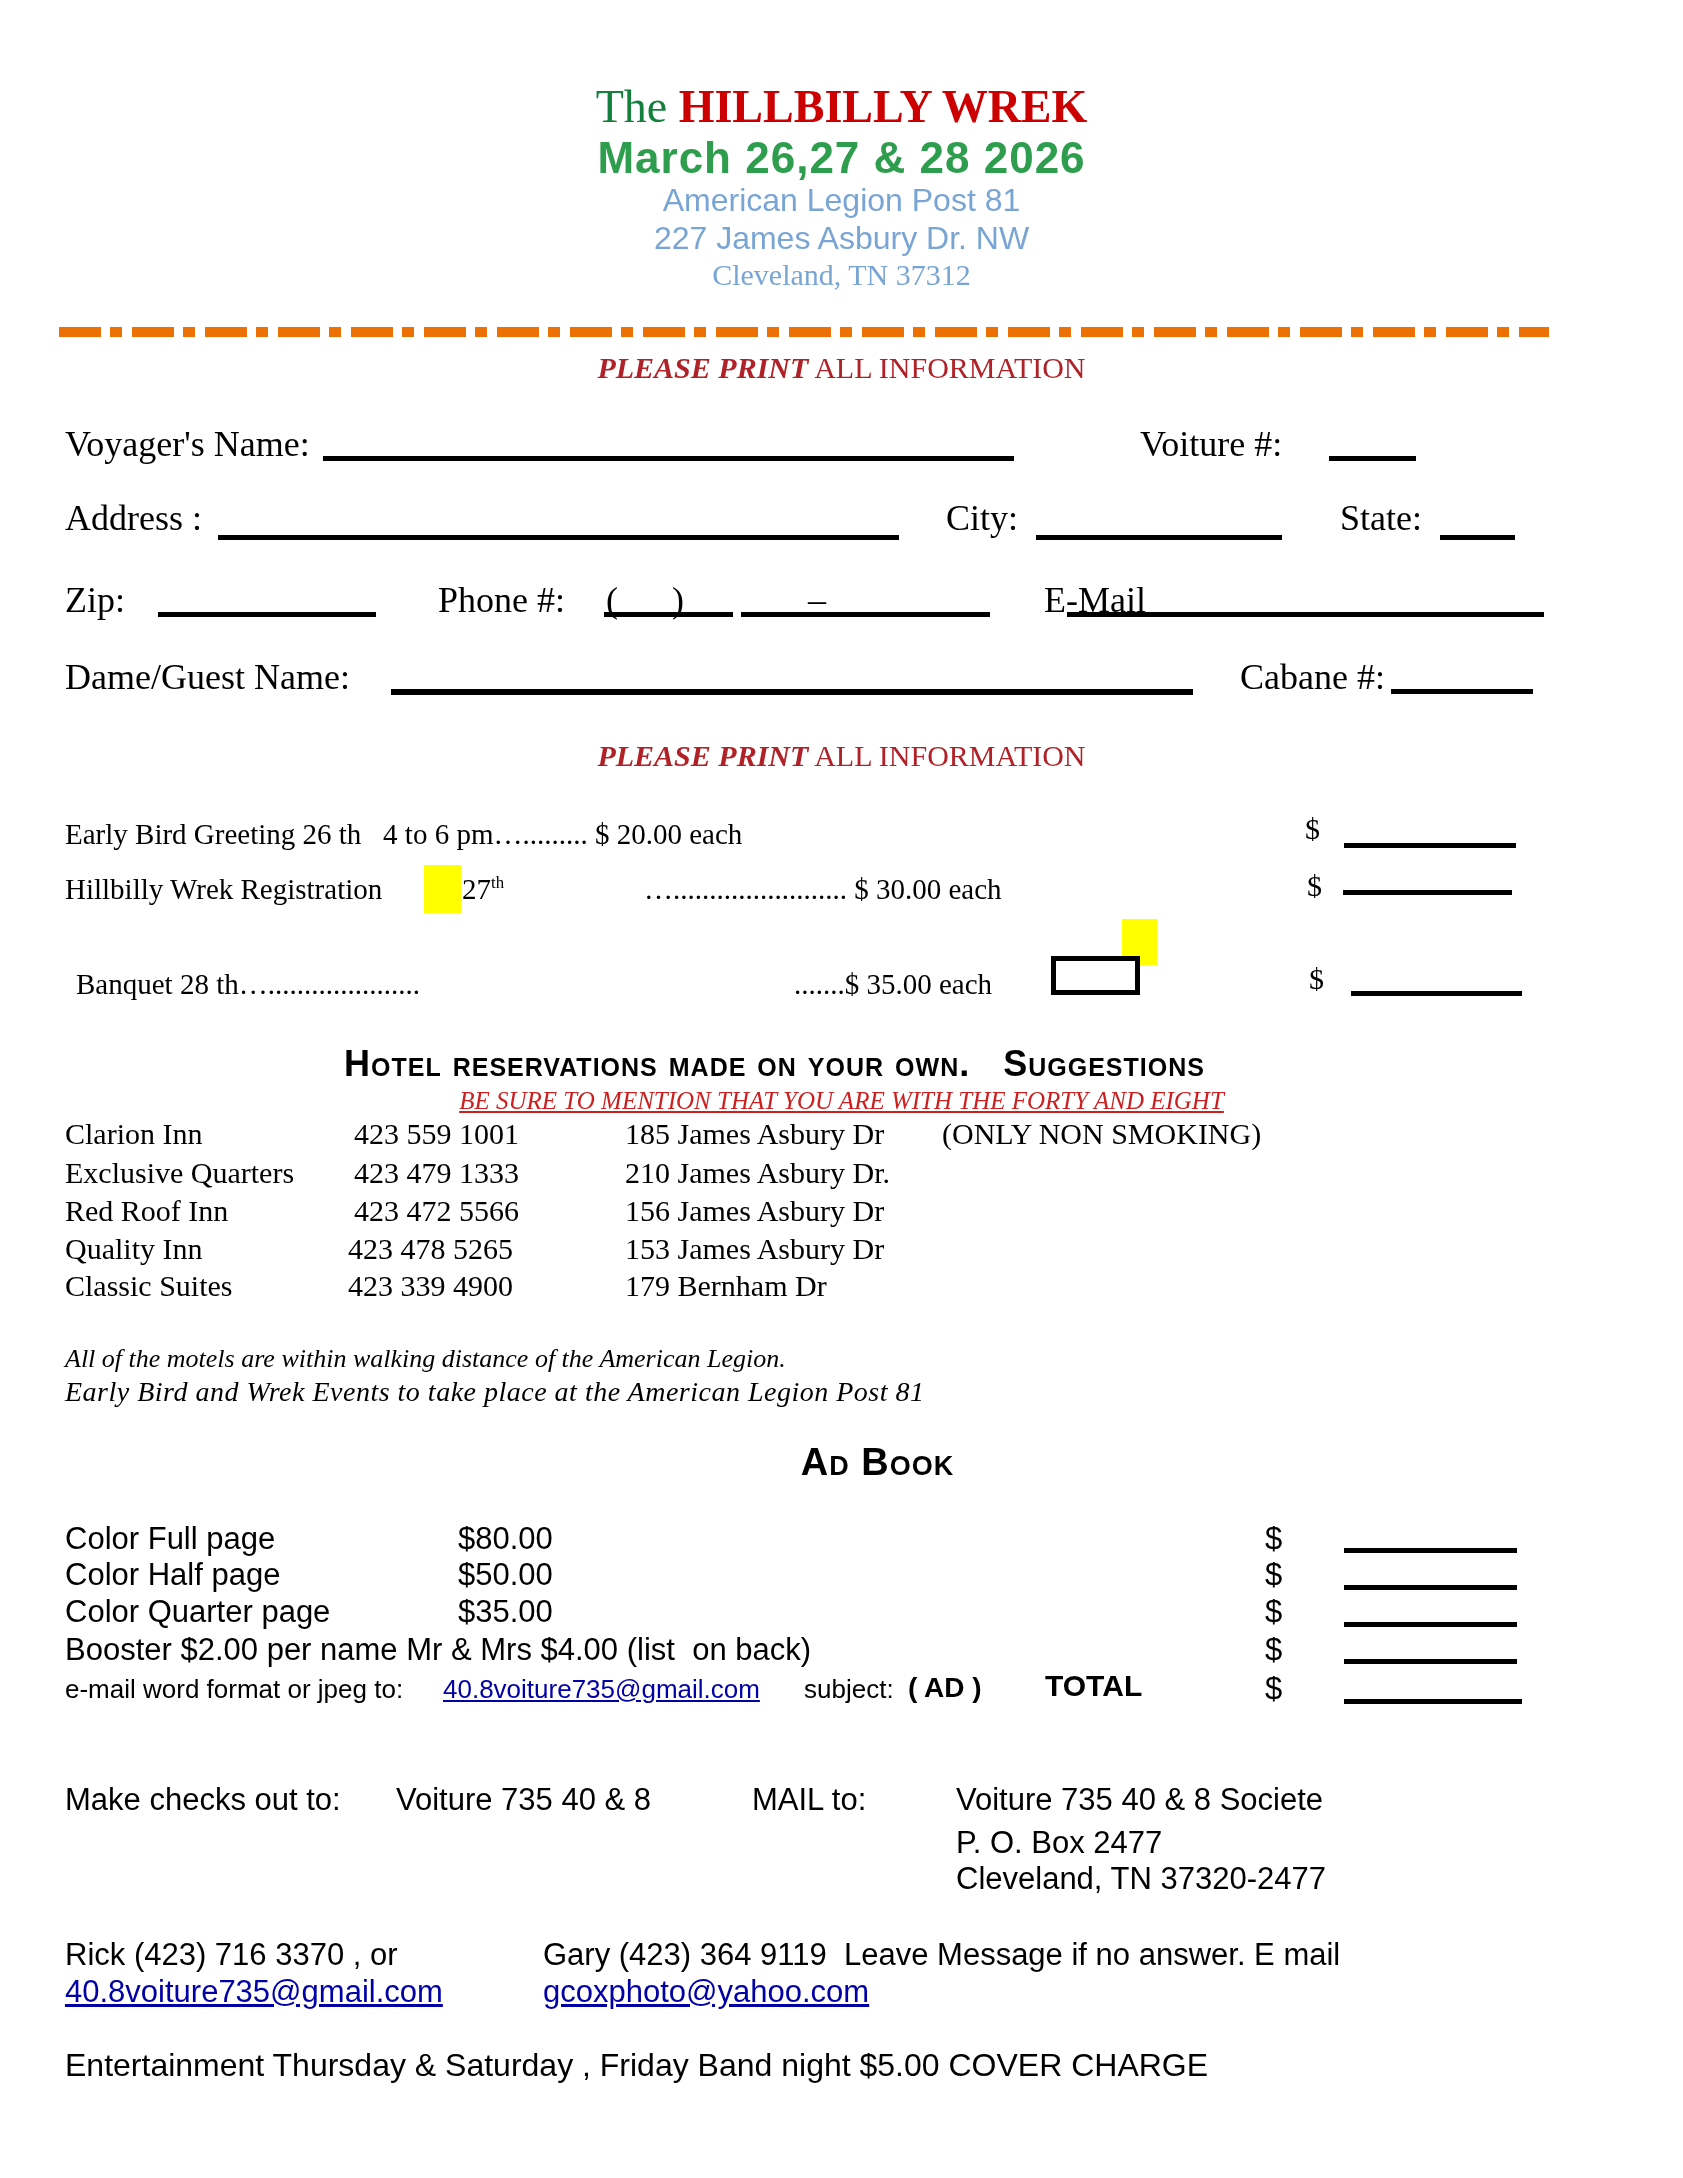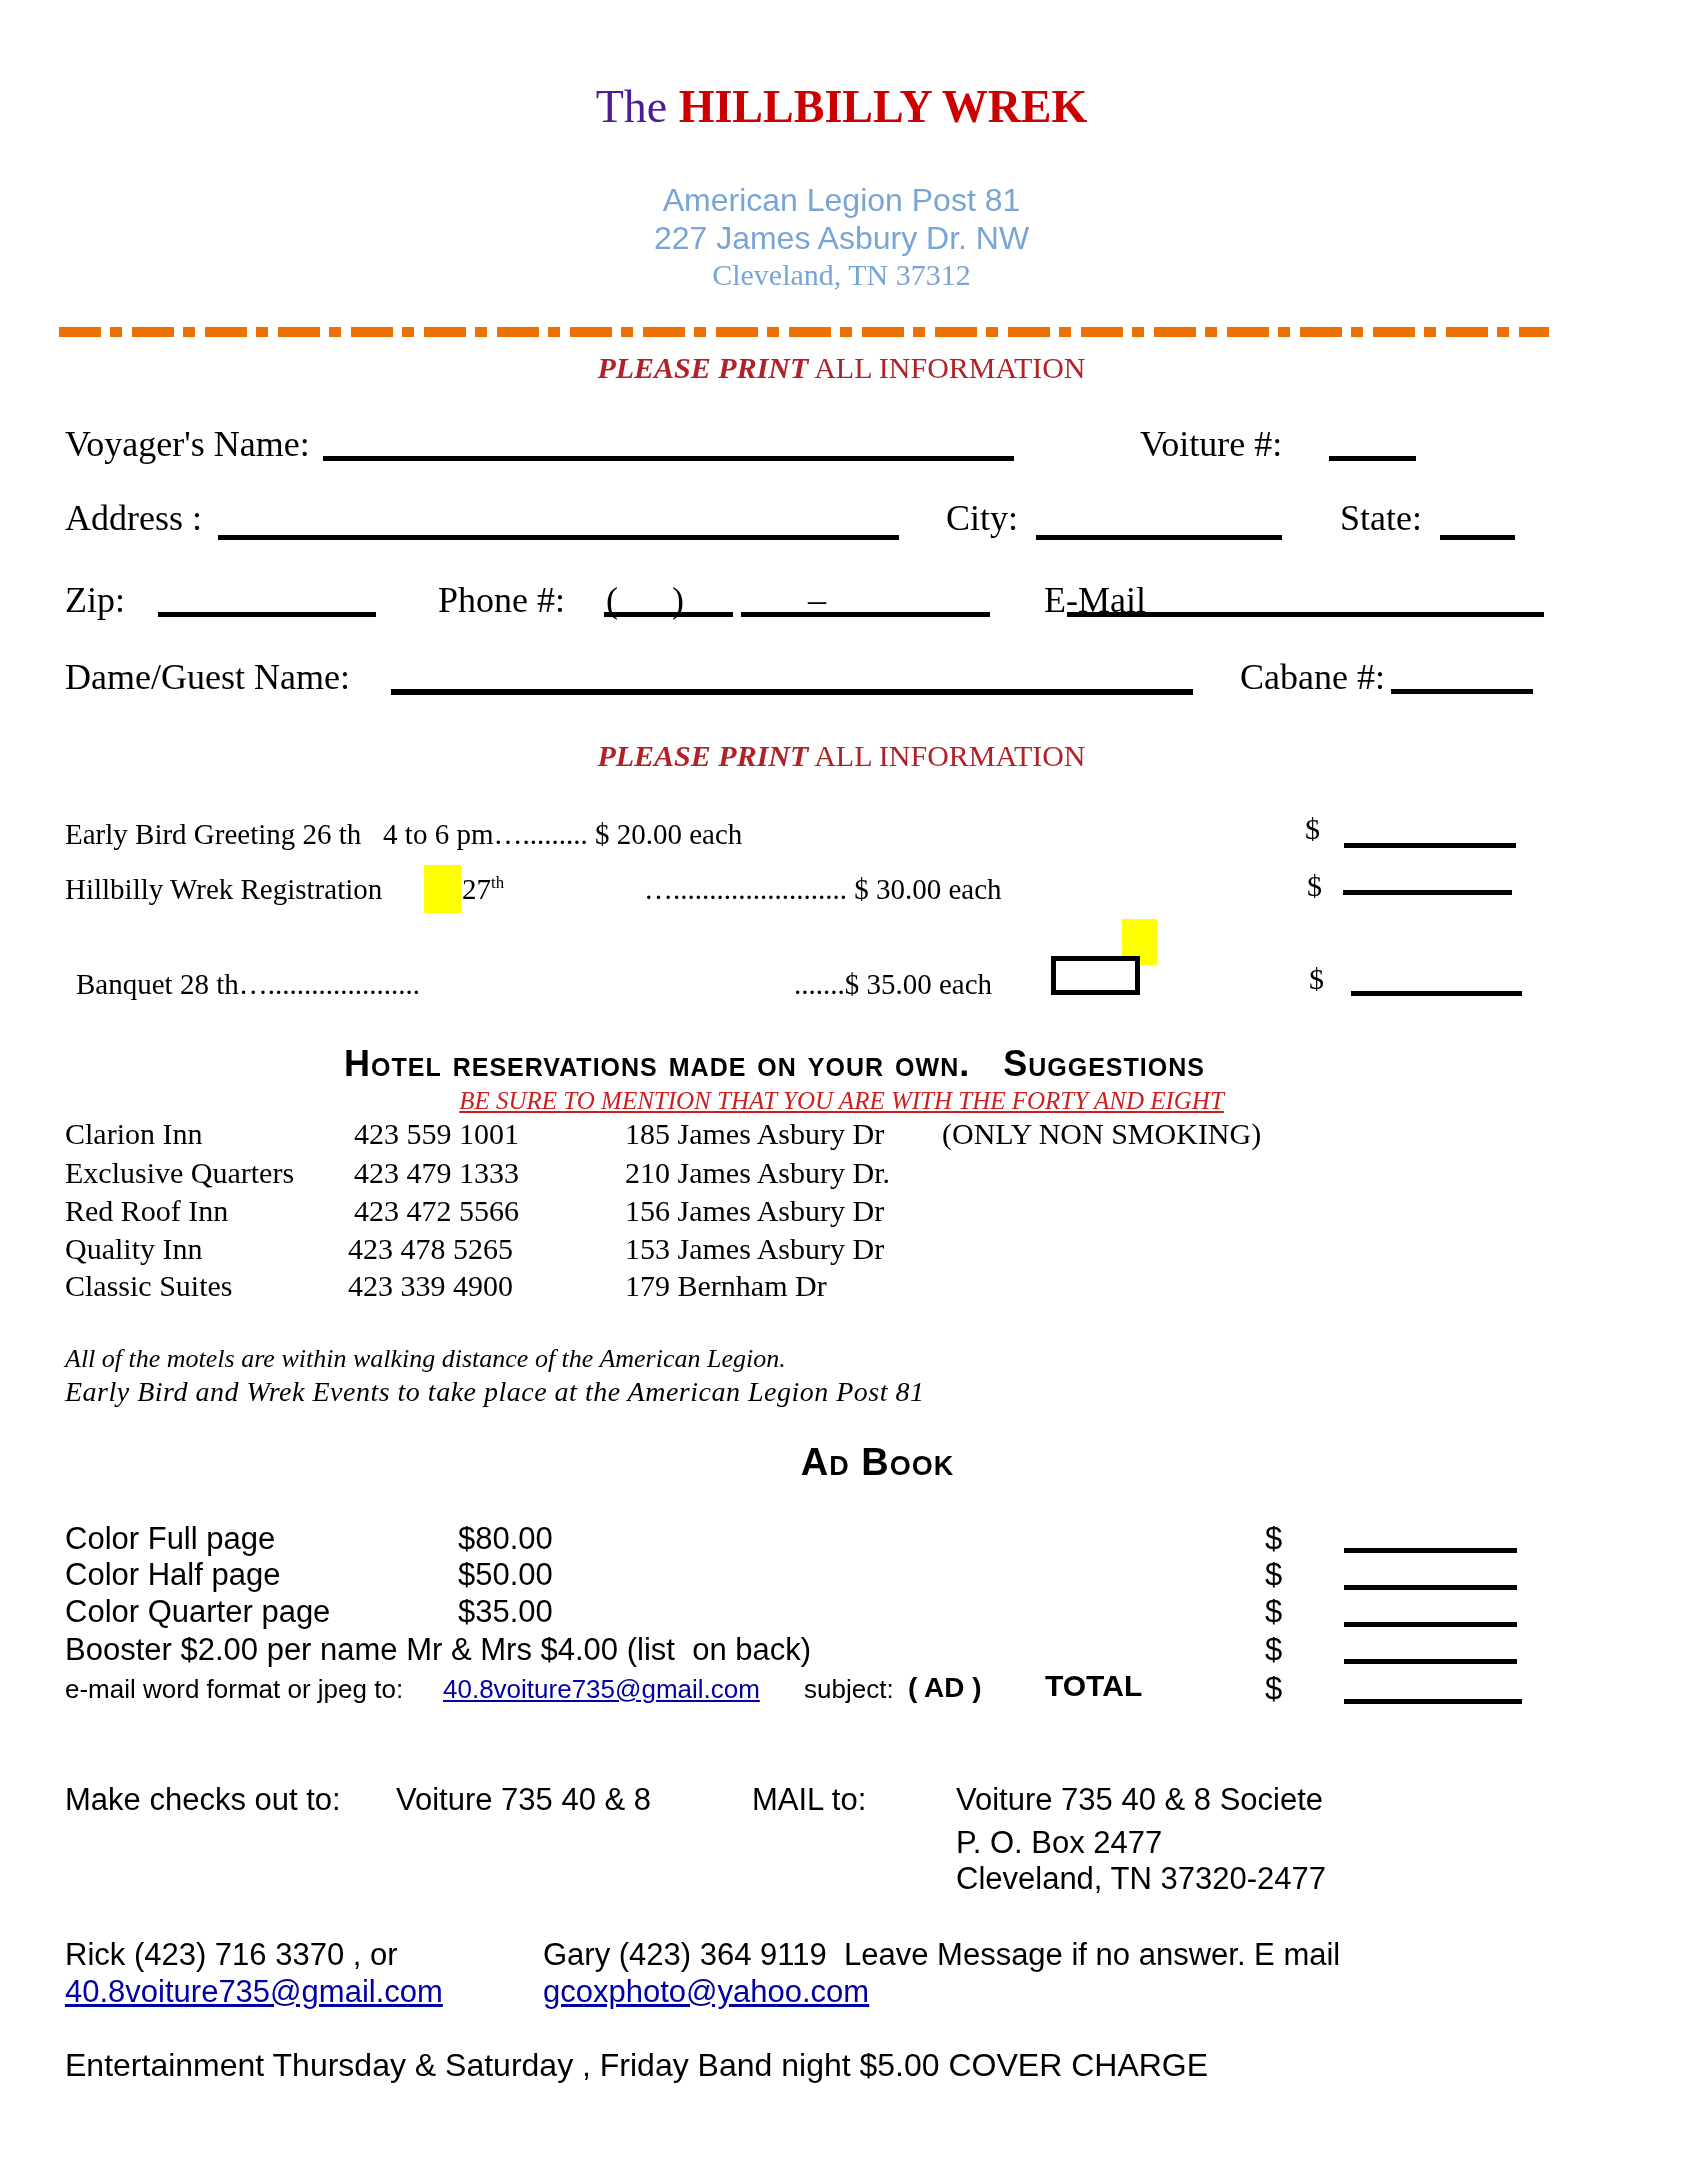--- a/index.html
+++ b/index.html
@@ -41,21 +41,22 @@
     color:var(--deadline_red);font-variant:small-caps;
     font-family:"Liberation Sans","DejaVu Sans",sans-serif;}
   .link{color:var(--link_blue);text-decoration:underline;cursor:pointer;}
   .pay{font-size:31px;}
 </style>
 </head>
 <body>
 
 <div class="page">
 
-  <div class="t center serif b" style="top:81px;font-size:46px;"><span style="color:#4c1d95;font-weight:normal;">The </span><span style="color:var(--title_red);">HILLBILLY WREK</span></div>
+  <div class="t center serif b" style="top:81px;font-size:46px;"><span style="color:#15803d;font-weight:normal;">The </span><span style="color:var(--title_red);">HILLBILLY WREK</span></div>
+  <div class="t center sans" style="top:133px;font-size:44px;color:var(--date_green);font-weight:bold;letter-spacing:1px;">March 26,27 &amp; 28 2026</div>
   <div class="t center sans" style="top:182px;font-size:32px;color:var(--venue_blue);">American Legion Post 81</div>
   <div class="t center sans" style="top:220px;font-size:32px;color:var(--venue_blue);">227 James Asbury Dr. NW</div>
   <div class="t center serif" style="top:258px;font-size:30px;color:var(--venue_blue);">Cleveland, TN 37312</div>
 
   <div class="divider"></div>
 
   <div class="t center notice" style="top:351px;"><span class="b i">PLEASE PRINT</span><span> ALL INFORMATION</span></div>
 
   <div class="t flabel" style="left:65px;top:424px;">Voyager's Name:</div>
   <div class="bar" style="left:323px;top:456px;width:691px;"></div>

